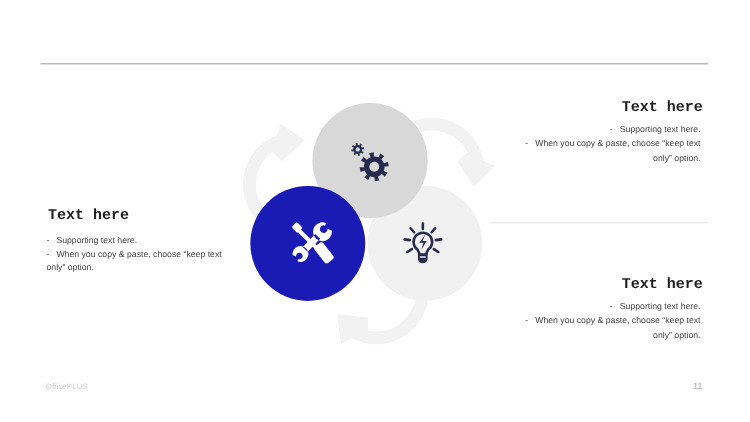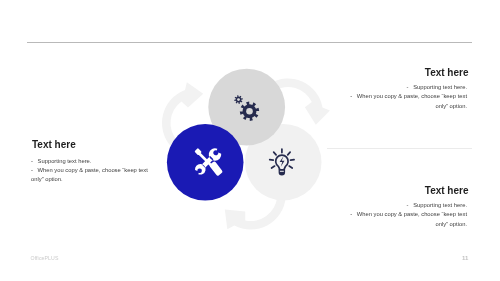--- a/index.html
+++ b/index.html
@@ -1,21 +1,21 @@
 <!DOCTYPE html>
 <html><head>
 <meta charset="utf-8">
 <style>
   html,body{margin:0;padding:0;}
   body{width:500px;height:281px;background:#ffffff;font-family:"Liberation Sans",sans-serif;overflow:hidden;position:relative;-webkit-font-smoothing:antialiased;}
   .slide{position:absolute;left:0;top:0;width:500px;height:281px;background:#fff;overflow:hidden;}
   .rule{position:absolute;height:1px;}
   #rule-top{left:27px;top:42px;width:445px;background:#b9b9b9;}
   #rule-right{left:327px;top:148px;width:145px;background:#ebebeb;}
-  .title{font-weight:700;color:#1f1f1f;font-size:10px;line-height:10px;position:absolute;white-space:nowrap;}
+  .title{font-weight:700;color:#1f1f1f;font-size:10px;line-height:10px;position:absolute;white-space:nowrap;font-family:Liberation Mono, monospace;}
   .bullets{position:absolute;font-size:5.8px;color:#404040;}
   .bl{display:block;white-space:nowrap;height:9.4px;line-height:9.4px;}
   .bl .dash{display:inline-block;width:6.6px;text-align:left;}
   #left-heading{left:32px;top:140px;}
   #left-bullets{left:31px;top:156.5px;text-align:left;}
   
   #right-heading-1{right:31.5px;top:68px;}
   #right-bullets-1{right:33px;top:83px;text-align:right;}
   
   #right-heading-2{right:31.5px;top:186px;}

